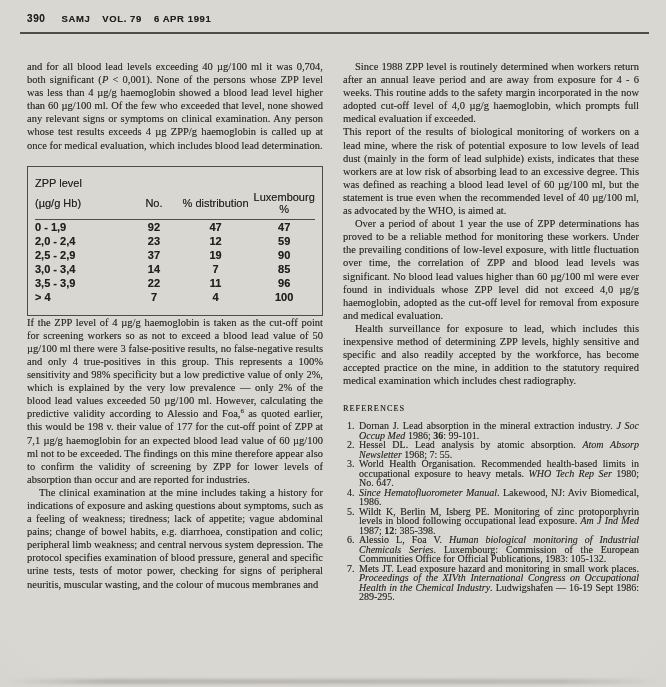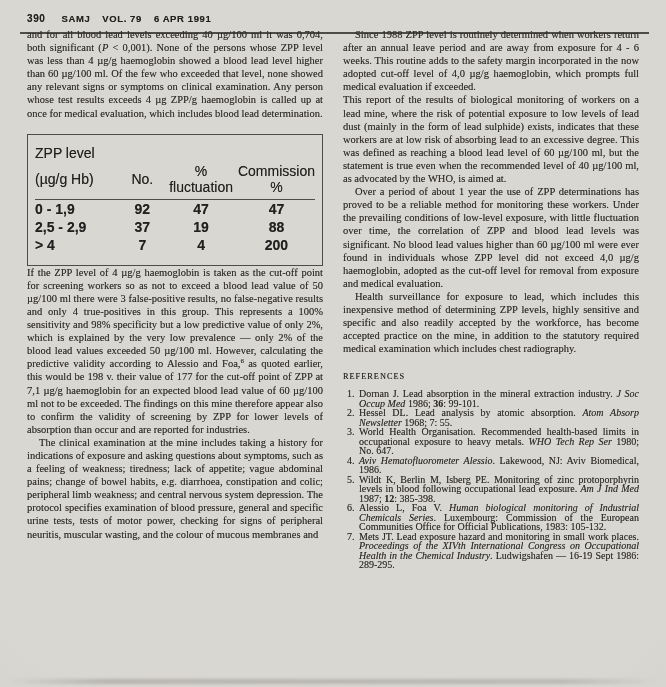--- a/index.html
+++ b/index.html
@@ -31,21 +31,21 @@
     font-size:9.5px;letter-spacing:0.6px;color:var(--ink-dark);
   }
   .hdr .pgnum{font-weight:bold;margin-right:16px;font-size:10px;}
   .hdr .jpart{margin-right:12px;font-weight:600;}
   .hrule{
     position:absolute;top:32px;left:20px;width:629px;height:1.5px;
     background:var(--rule);
   }
 
   .cols{
-    position:absolute;top:28px;left:27px;width:612px;
+    position:absolute;top:60px;left:27px;width:612px;
     display:flex;gap:20px;justify-content:center;
   }
   .col{width:296px;}
 
   p.txt{
     font-size:10.5px;line-height:13.1px;
     text-align:justify;
   }
   p.indent{text-indent:12px;}
 
@@ -64,21 +64,21 @@
     border:1.3px solid var(--rule);
     padding:9px 7px 11px 7px;
     font-family:"Liberation Sans", sans-serif;
   }
   .tabletitle{
     text-align:center;font-weight:bold;font-size:9.3px;
     color:var(--ink-dark);letter-spacing:0.2px;margin-bottom:7px;
   }
   table.zpp{
     width:100%;border-collapse:collapse;
-    font-size:14px;color:var(--ink-dark);
+    font-size:11px;color:var(--ink-dark);
   }
   table.zpp td{padding:1px 0;font-weight:600;}
   table.zpp .c{text-align:center;}
   table.zpp thead td{font-weight:normal;}
   table.zpp thead tr.h2 td{border-bottom:1px solid var(--rule);padding-bottom:4px;}
   table.zpp tbody tr:first-child td{}
   col.w1{width:34%;}col.w2{width:17%;}col.w3{width:27%;}col.w4{width:22%;}
 
   
   h3.refs-head{
@@ -128,42 +128,60 @@
           <thead>
             <tr class="h1">
               <td>ZPP level</td>
               <td></td>
                 <td></td>
                 <td></td>
             </tr>
             <tr class="h2">
               <td>(µg/g Hb)</td>
               <td class="c">No.</td>
-              <td class="c">% fluctuation</td>
-              <td class="c">Commission %</td>
+              <td class="c">% distribution</td>
+              <td class="c">Luxembourg %</td>
             </tr>
           </thead>
           <tbody>
             <tr>
               <td>0 - 1,9</td>
               <td class="c">92</td>
               <td class="c">47</td>
               <td class="c">47</td>
             </tr>
             <tr>
+              <td>2,0 - 2,4</td>
+              <td class="c">23</td>
+              <td class="c">12</td>
+              <td class="c">59</td>
+            </tr>
+            <tr>
               <td>2,5 - 2,9</td>
               <td class="c">37</td>
               <td class="c">19</td>
-              <td class="c">88</td>
+              <td class="c">90</td>
+            </tr>
+            <tr>
+              <td>3,0 - 3,4</td>
+              <td class="c">14</td>
+              <td class="c">7</td>
+              <td class="c">85</td>
+            </tr>
+            <tr>
+              <td>3,5 - 3,9</td>
+              <td class="c">22</td>
+              <td class="c">11</td>
+              <td class="c">96</td>
             </tr>
             <tr>
               <td>&gt; 4</td>
               <td class="c">7</td>
               <td class="c">4</td>
-              <td class="c">200</td>
+              <td class="c">100</td>
             </tr>
           </tbody>
         </table>
       </div>
 
       <p class="txt"><span>If the ZPP level of 4 µg/g haemoglobin is taken as the cut-off point for screening workers so as not to exceed a blood lead value of 50 µg/100 ml there were 3 false-positive results, no false-negative results and only 4 true-positives in this group. This represents a 100% sensitivity and 98% specificity but a low predictive value of only 2%, which is explained by the very low prevalence — only 2% of the blood lead values exceeded 50 µg/100 ml. However, calculating the predictive validity according to Alessio and Foa,</span><span class="rt-sup">6</span><span> as quoted earlier, this would be 198 v. their value of 177 for the cut-off point of ZPP at 7,1 µg/g haemoglobin for an expected blood lead value of 60 µg/100 ml not to be exceeded. The findings on this mine therefore appear also to confirm the validity of screening by ZPP for lower levels of absorption than occur and are reported for industries.</span></p>
       <p class="txt indent">The clinical examination at the mine includes taking a history for indications of exposure and asking questions about symptoms, such as a feeling of weakness; tiredness; lack of appetite; vague abdominal pains; change of bowel habits, e.g. diarrhoea, constipation and colic; peripheral limb weakness; and central nervous system depression. The protocol specifies examination of blood pressure, general and specific urine tests, tests of motor power, checking for signs of peripheral neuritis, muscular wasting, and the colour of mucous membranes and</p>
     </div>
 
     <div class="col">
@@ -171,21 +189,21 @@
 
       <p class="txt">This report of the results of biological monitoring of workers on a lead mine, where the risk of potential exposure to low levels of lead dust (mainly in the form of lead sulphide) exists, indicates that these workers are at low risk of absorbing lead to an excessive degree. This was defined as reaching a blood lead level of 60 µg/100 ml, but the statement is true even when the recommended level of 40 µg/100 ml, as advocated by the WHO, is aimed at.</p>
       <p class="txt indent">Over a period of about 1 year the use of ZPP determinations has proved to be a reliable method for monitoring these workers. Under the prevailing conditions of low-level exposure, with little fluctuation over time, the correlation of ZPP and blood lead levels was significant. No blood lead values higher than 60 µg/100 ml were ever found in individuals whose ZPP level did not exceed 4,0 µg/g haemoglobin, adopted as the cut-off level for removal from exposure and medical evaluation.</p>
       <p class="txt indent">Health surveillance for exposure to lead, which includes this inexpensive method of determining ZPP levels, highly sensitive and specific and also readily accepted by the workforce, has become accepted practice on the mine, in addition to the statutory required medical examination which includes chest radiography.</p>
 
       <h3 class="refs-head">REFERENCES</h3>
       <ol class="refs">
         <li><span>Dornan J. Lead absorption in the mineral extraction industry. </span><span class="rt-i">J Soc Occup Med</span><span> 1986; </span><span class="rt-b">36</span><span>: 99-101.</span></li>
         <li><span>Hessel DL. Lead analysis by atomic absorption. </span><span class="rt-i">Atom Absorp Newsletter</span><span> 1968; 7: 55.</span></li>
         <li><span>World Health Organisation. Recommended health-based limits in occupational exposure to heavy metals. </span><span class="rt-i">WHO Tech Rep Ser</span><span> 1980; No. 647.</span></li>
-        <li><span class="rt-i">Aviv Hematofluorometer Alessio</span><span>. Lakewood, NJ: Aviv Biomedical, 1986.</span></li>
+        <li><span class="rt-i">Since Hematofluorometer Manual</span><span>. Lakewood, NJ: Aviv Biomedical, 1986.</span></li>
         <li><span>Wildt K, Berlin M, Isberg PE. Monitoring of zinc protoporphyrin levels in blood following occupational lead exposure. </span><span class="rt-i">Am J Ind Med</span><span> 1987; </span><span class="rt-b">12</span><span>: 385-398.</span></li>
         <li><span>Alessio L, Foa V. </span><span class="rt-i">Human biological monitoring of Industrial Chemicals Series</span><span>. Luxembourg: Commission of the European Communities Office for Official Publications, 1983: 105-132.</span></li>
         <li><span>Mets JT. Lead exposure hazard and monitoring in small work places. </span><span class="rt-i">Proceedings of the XIVth International Congress on Occupational Health in the Chemical Industry</span><span>. Ludwigshafen — 16-19 Sept 1986: 289-295.</span></li>
       </ol>
     </div>
   </div>
 
   <div class="bottom-shadow"></div>
 </div>
 

